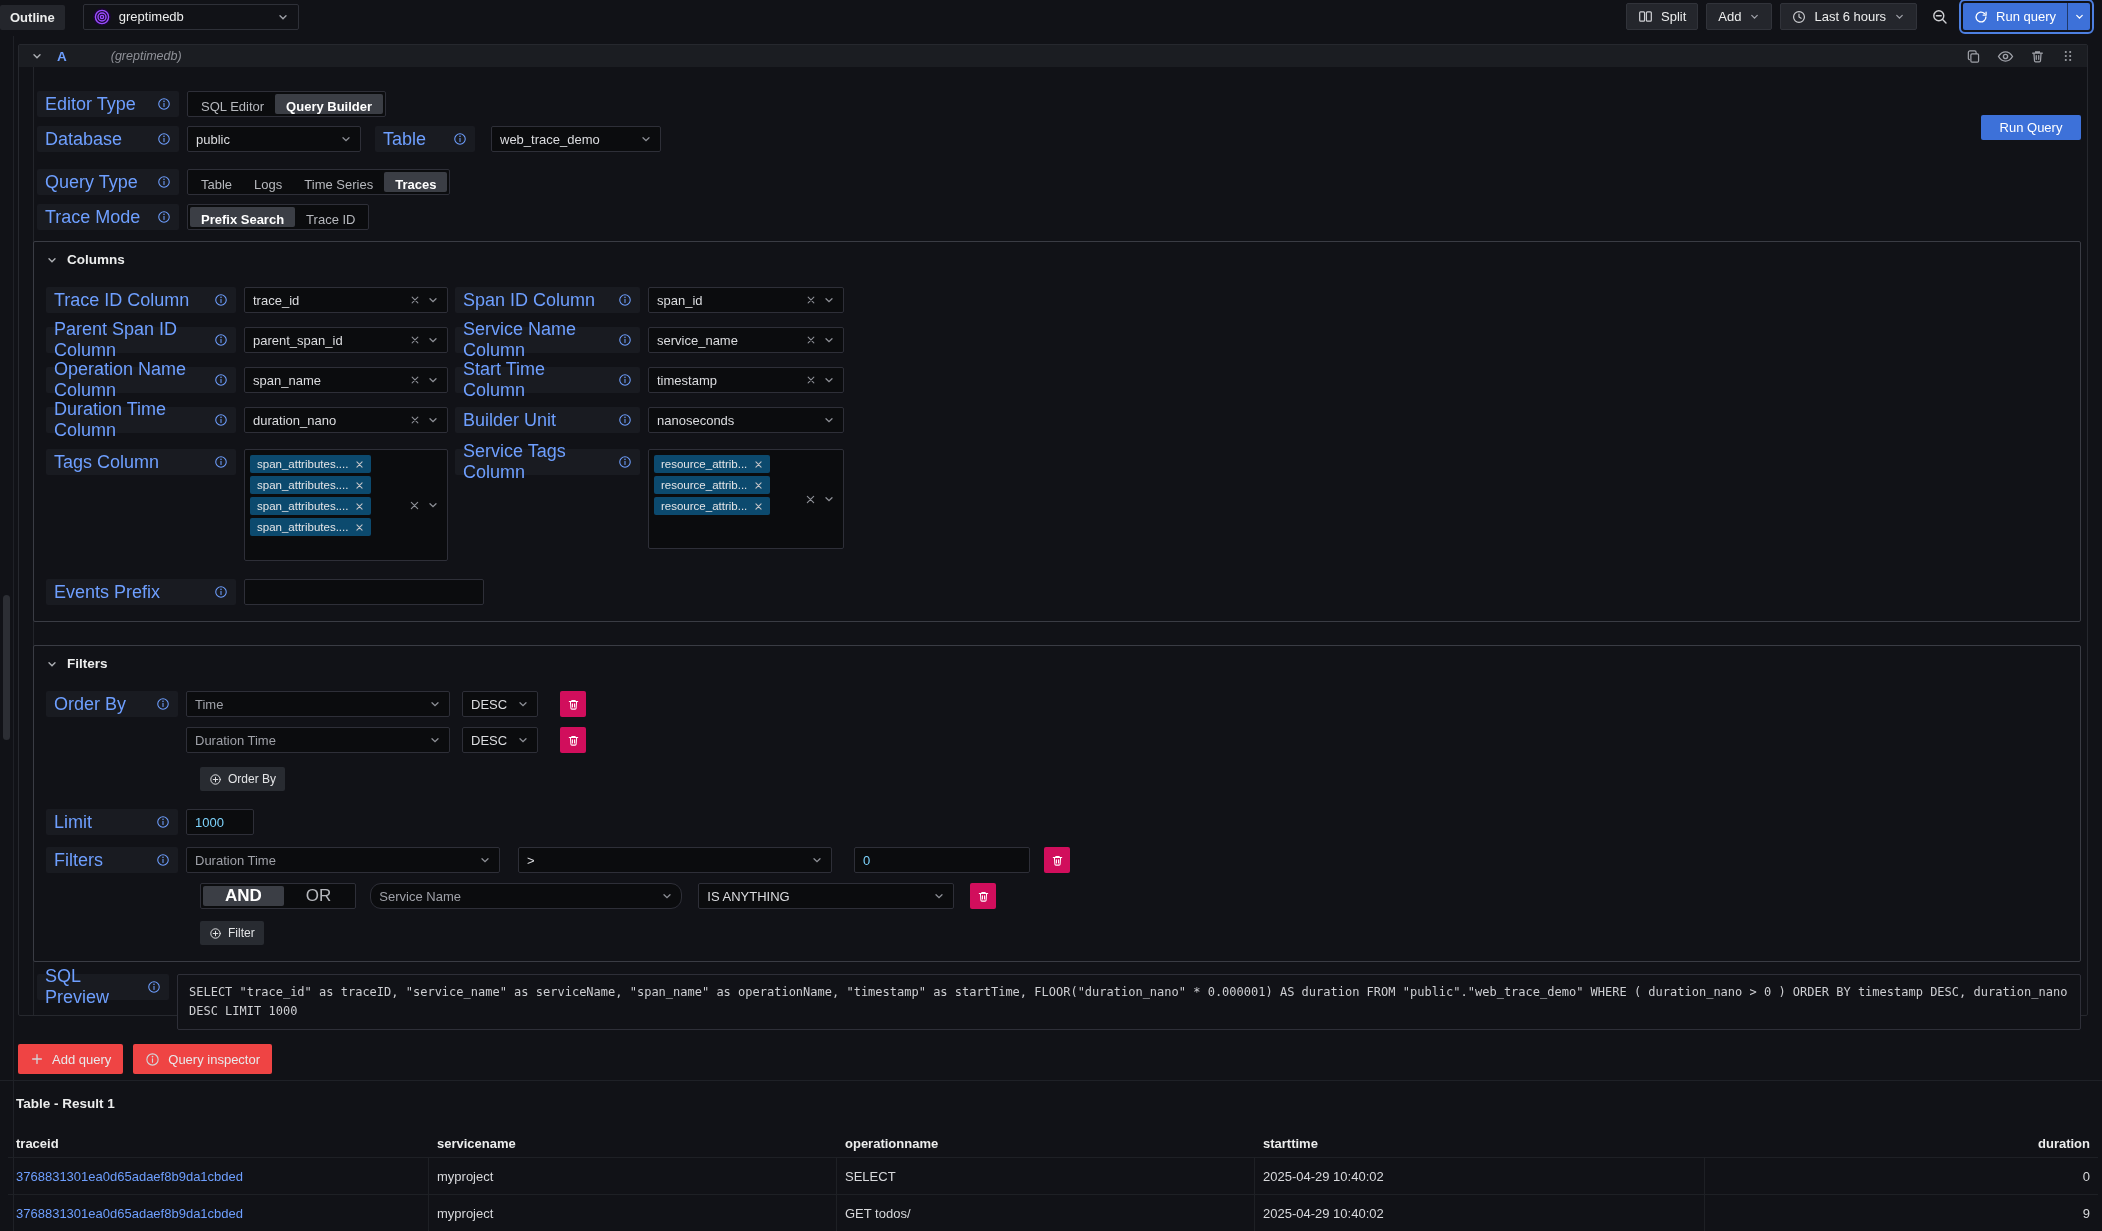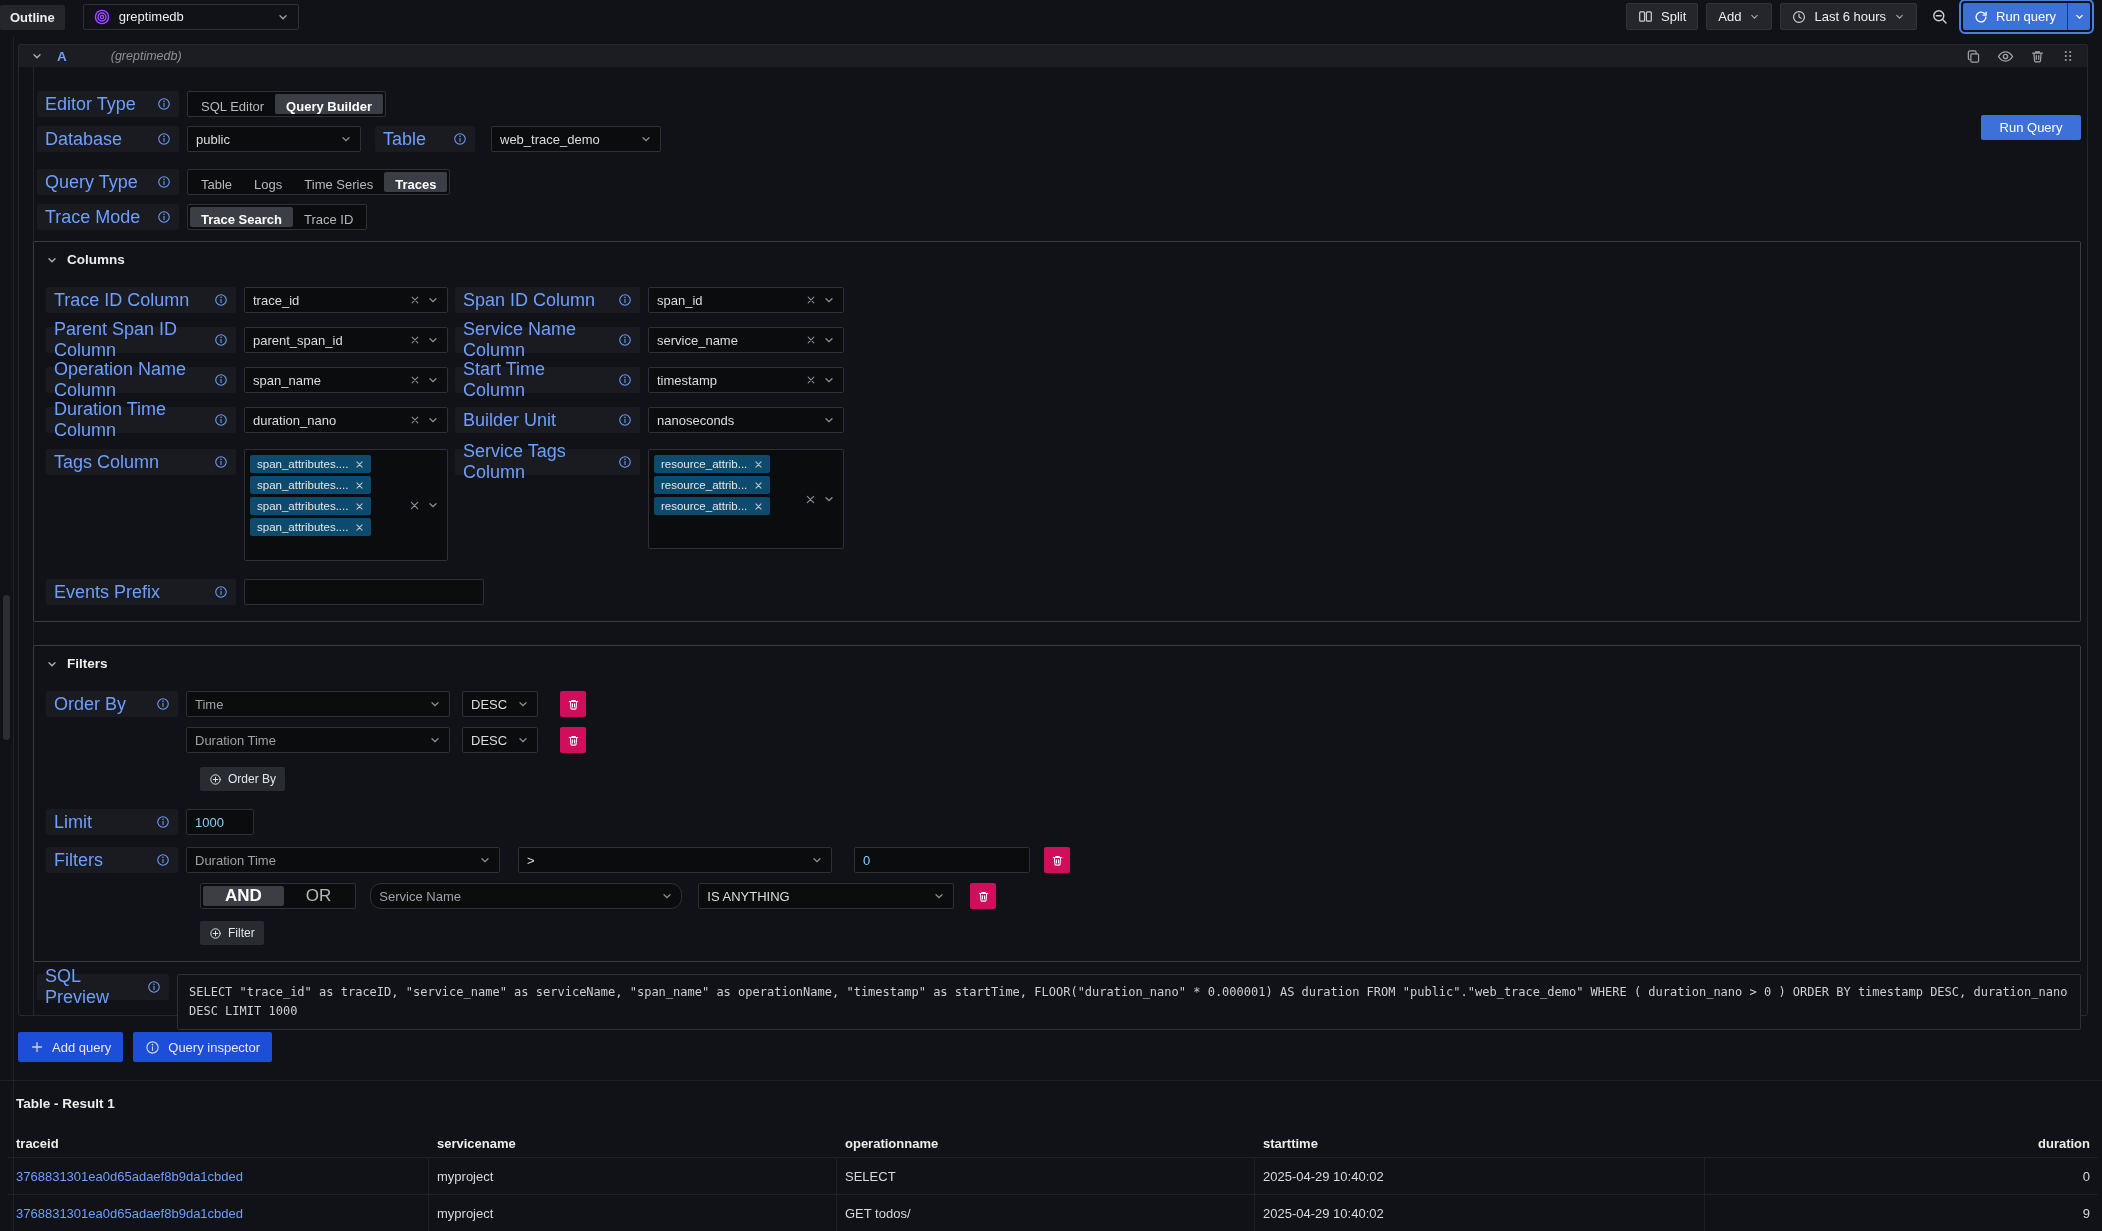--- a/index.html
+++ b/index.html
@@ -145,22 +145,22 @@
   .sqlbox {
     flex:1; margin-right:6px; min-height:54px; background:#111217;
     border:1px solid #2e2f38; border-radius:2px; padding:8px 11px;
     font-family:"DejaVu Sans Mono", monospace; font-size:12px; line-height:19px;
     color:#cdced2; word-break:break-all; white-space:normal;
   }
 
   
   .footer { position:absolute; left:18px; top:1032px; display:flex; gap:10px; }
   .sec-btn {
-    height:30px; padding:0 12px; background:#1d4ed8; border-radius:2px;
-    display:flex; align-items:center; gap:8px; font-size:13px; font-weight:500; color:#e8e9ea;
+    height:30px; padding:0 12px; background:#ef4444; border-radius:2px;
+    display:flex; align-items:center; gap:8px; font-size:13px; font-weight:500; color:#e8e9ea;margin-top:12px;
   }
   .sec-btn .ic { color:#d3d4d7; }
 
   .divider { position:absolute; left:0; right:0; top:1080px; border-top:1px solid #1f2127; }
 
   
   .results { position:absolute; left:0; right:0; top:1081px; bottom:0; padding:15px 4px 0 8px; }
   .results-title { font-size:13.5px; font-weight:700; color:#eceded; padding-left:8px; }
   .rtable { margin-top:19px; display:grid; grid-template-columns:421px 408px 418px 450px 1fr; }
   .th {
@@ -403,21 +403,21 @@
         <span class="info">
           <svg width="14" height="14" viewBox="0 0 16 16" fill="none" stroke="currentColor" stroke-width="1.2">
               <circle cx="8" cy="8" r="6"></circle>
               <path d="M8 7.3v3.5" stroke-linecap="round"></path>
               <circle cx="8" cy="4.9" r=".9" fill="currentColor" stroke="none"></circle>
             </svg>
         </span>
       </div>
       <div class="rgroup" style="margin-left:8px;">
         <div class="ropt on">
-            <span>Trace Search</span>
+            <span>Prefix Search</span>
           </div>
         <div class="ropt">
             <span>Trace ID</span>
           </div>
       </div>
     </div>
 
     <div class="fieldset">
       <div class="fs-title">
         <span class="c">

